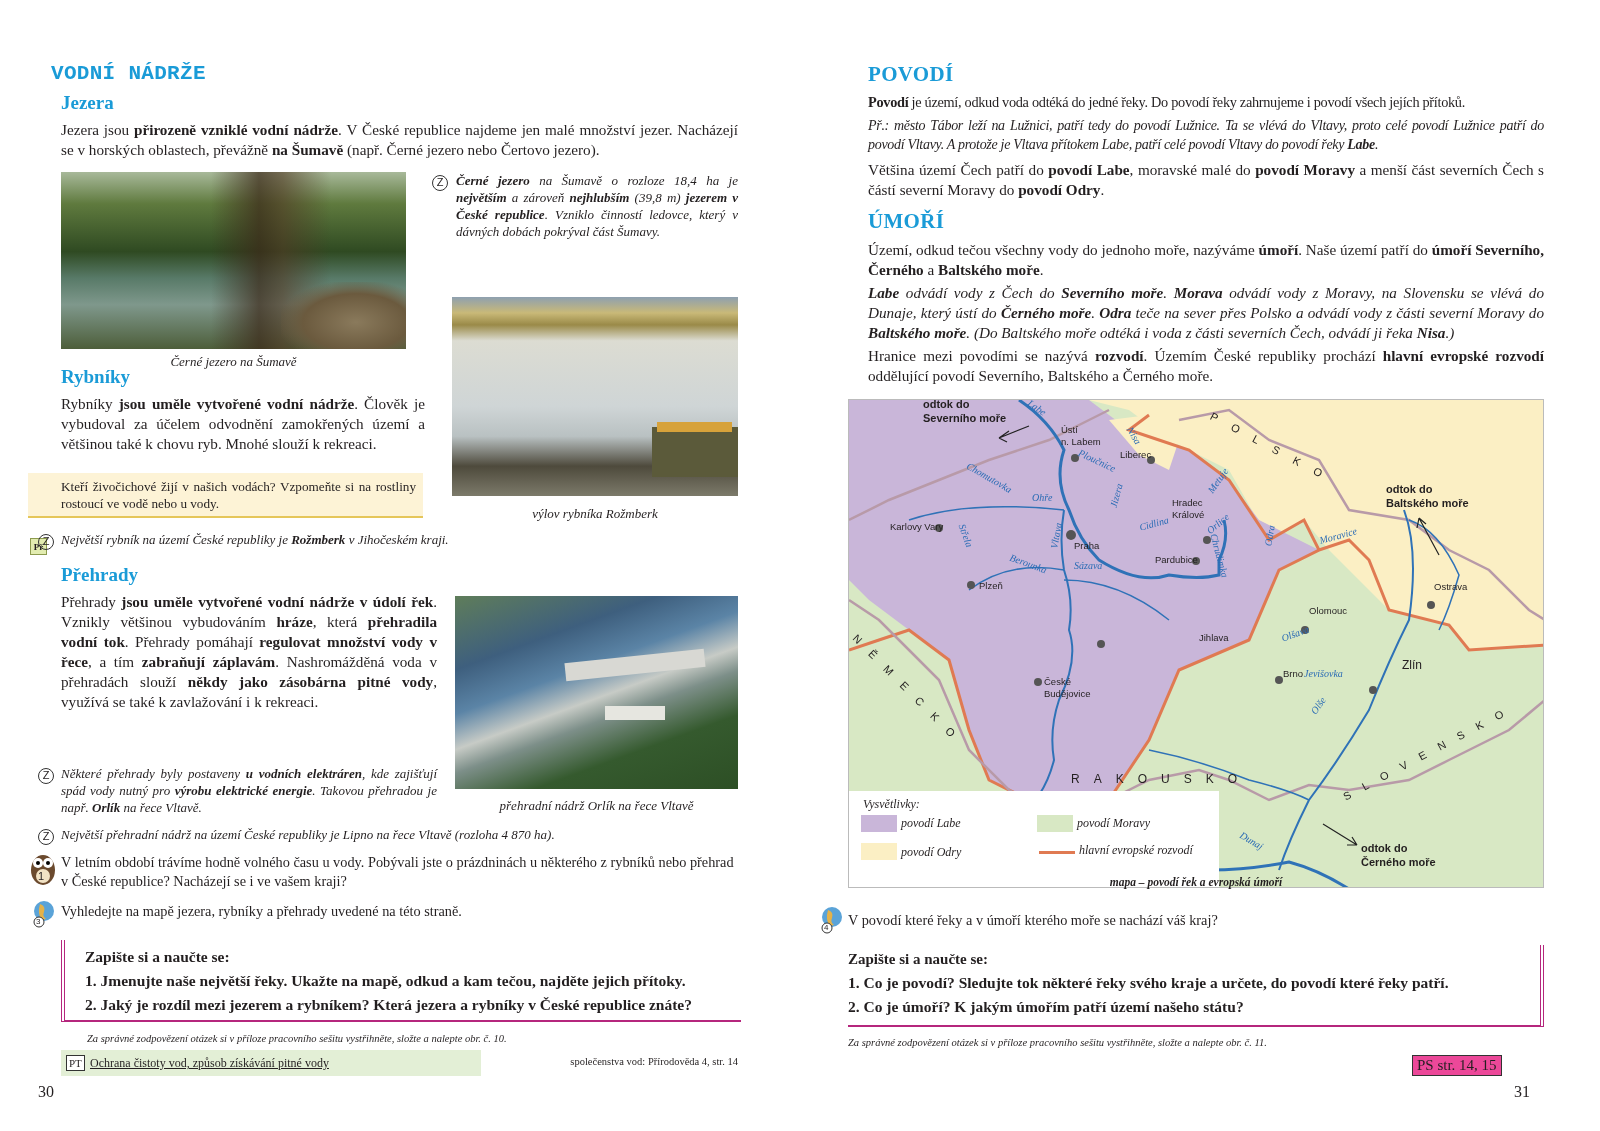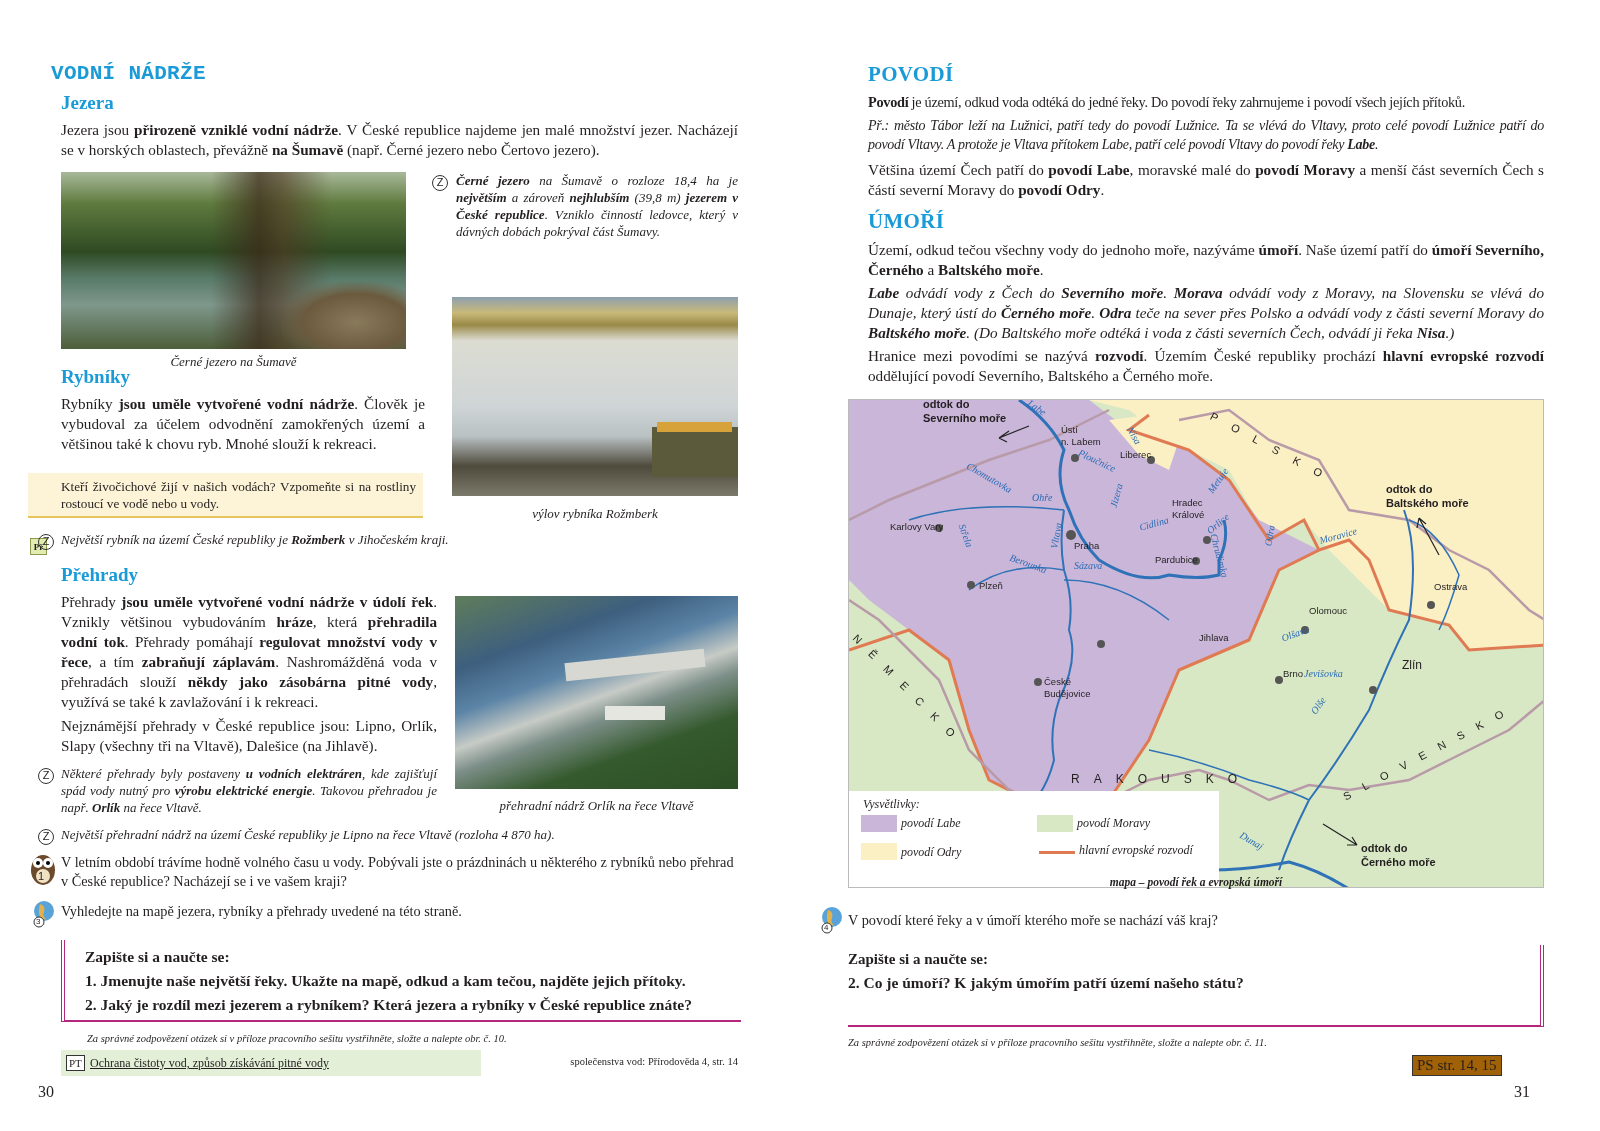--- a/index.html
+++ b/index.html
@@ -64,21 +64,20 @@
 
   <div class="abs" style="left:38px; top:531px;"><span class="zicon">Z</span></div>
   <p class="abs note" style="left:61px; top:531px; width:540px;">
     <span>Největší rybník  na území České republiky je </span><b>Rožmberk</b><span> v Jihočeském kraji.</span>
   </p>
 
   <div class="abs h2" style="left:61px; top:564px;">Přehrady</div>
   <p class="abs body" style="left:61px; top:592px; width:376px;">
     <span>Přehrady </span><b>jsou uměle vytvořené vodní nádrže v údolí řek</b><span>. Vznikly většinou vybudováním </span><b>hráze</b><span>, která </span><b>přehradila vodní tok</b><span>. Přehrady pomáhají </span><b>regulovat množství vody v řece</b><span>, a tím </span><b>zabraňují záplavám</b><span>. Nashromážděná voda v přehradách slouží </span><b>někdy jako zásobárna pitné vody</b><span>, využívá se také k zavlažování i k rekreaci.</span>
   </p>
-  <p class="abs body" style="left:61px; top:716px; width:376px;">Nejznámější přehrady v České republice jsou: Lipno, Orlík, Slapy (všechny tři na Vltavě), Dalešice (na Jihlavě).</p>
 
   <div class="photo" style="left:455px; top:596px; width:283px; height:193px; background: linear-gradient(160deg, #5f7d5a 0%, #3e5f7e 25%, #5b84a6 40%, #c7cbc6 52%, #7d8f89 60%, #355a2e 75%, #2d4f25 100%);">
     <div style="position:absolute; left:110px; top:60px; width:140px; height:18px; background:#d8d8d3; transform:rotate(-6deg);"></div>
     <div style="position:absolute; left:150px; top:110px; width:60px; height:14px; background:#e6e6e0;"></div>
   </div>
   <div class="abs caption" style="left:455px; top:798px; width:283px;">přehradní nádrž Orlík na řece Vltavě</div>
 
   <div class="abs" style="left:38px; top:765px;"><span class="zicon">Z</span></div>
   <p class="abs note" style="left:61px; top:765px; width:376px;">
     <span>Některé přehrady byly postaveny </span><b>u vodních elektráren</b><span>, kde zajišťují spád vody nutný pro </span><b>výrobu elektrické energie</b><span>. Takovou přehradou je např. </span><b>Orlík</b><span> na řece Vltavě.</span>
@@ -280,21 +279,22 @@
       <circle cx="12" cy="11" r="10" fill="#5aa3d8"></circle>
       <path d="M8 4 Q14 6 12 12 Q10 16 14 19 L10 20 Q5 14 8 4Z" fill="#e4b24a"></path>
       <circle cx="7" cy="22" r="5" fill="#fff" stroke="#333" stroke-width="1"></circle>
     </svg>
     <span class="abs" style="left:4px; top:17px; font-size:8px; font-family:'Liberation Sans',sans-serif;">4</span>
   </div>
   <p class="abs" style="left:48px; top:912px; font-size:14.3px;">V povodí které řeky a v úmoří kterého moře se nachází váš kraj?</p>
 
   <div class="learn-box-r" style="left:48px; top:945px; width:696px; height:82px;">
     <div class="learn-title" style="font-size:15px;">Zapište si a naučte se:</div>
+    <div class="learn-item">1. Co je povodí? Sledujte tok některé řeky svého kraje a určete, do povodí které řeky patří.</div>
     <div class="learn-item">2. Co je úmoří? K jakým úmořím patří území našeho státu?</div>
   </div>
 
   <div class="abs tiny-ital-bold" style="left:48px; top:1037px;">Za správné zodpovězení otázek si v příloze pracovního sešitu vystřihněte, složte a nalepte obr. č. 11.</div>
 
-  <div class="abs" style="left:612px; top:1055px; padding:0 4px; border:1px solid #333; background:#a16207; font-size:15px; line-height:19px;">PS str. 14, 15</div>
+  <div class="abs" style="left:612px; top:1055px; padding:0 4px; border:1px solid #333; background:#ec4899; font-size:15px; line-height:19px;">PS str. 14, 15</div>
 
   <div class="abs pagenum" style="left:714px; top:1083px;">31</div>
 </div>
 
 </body></html>

